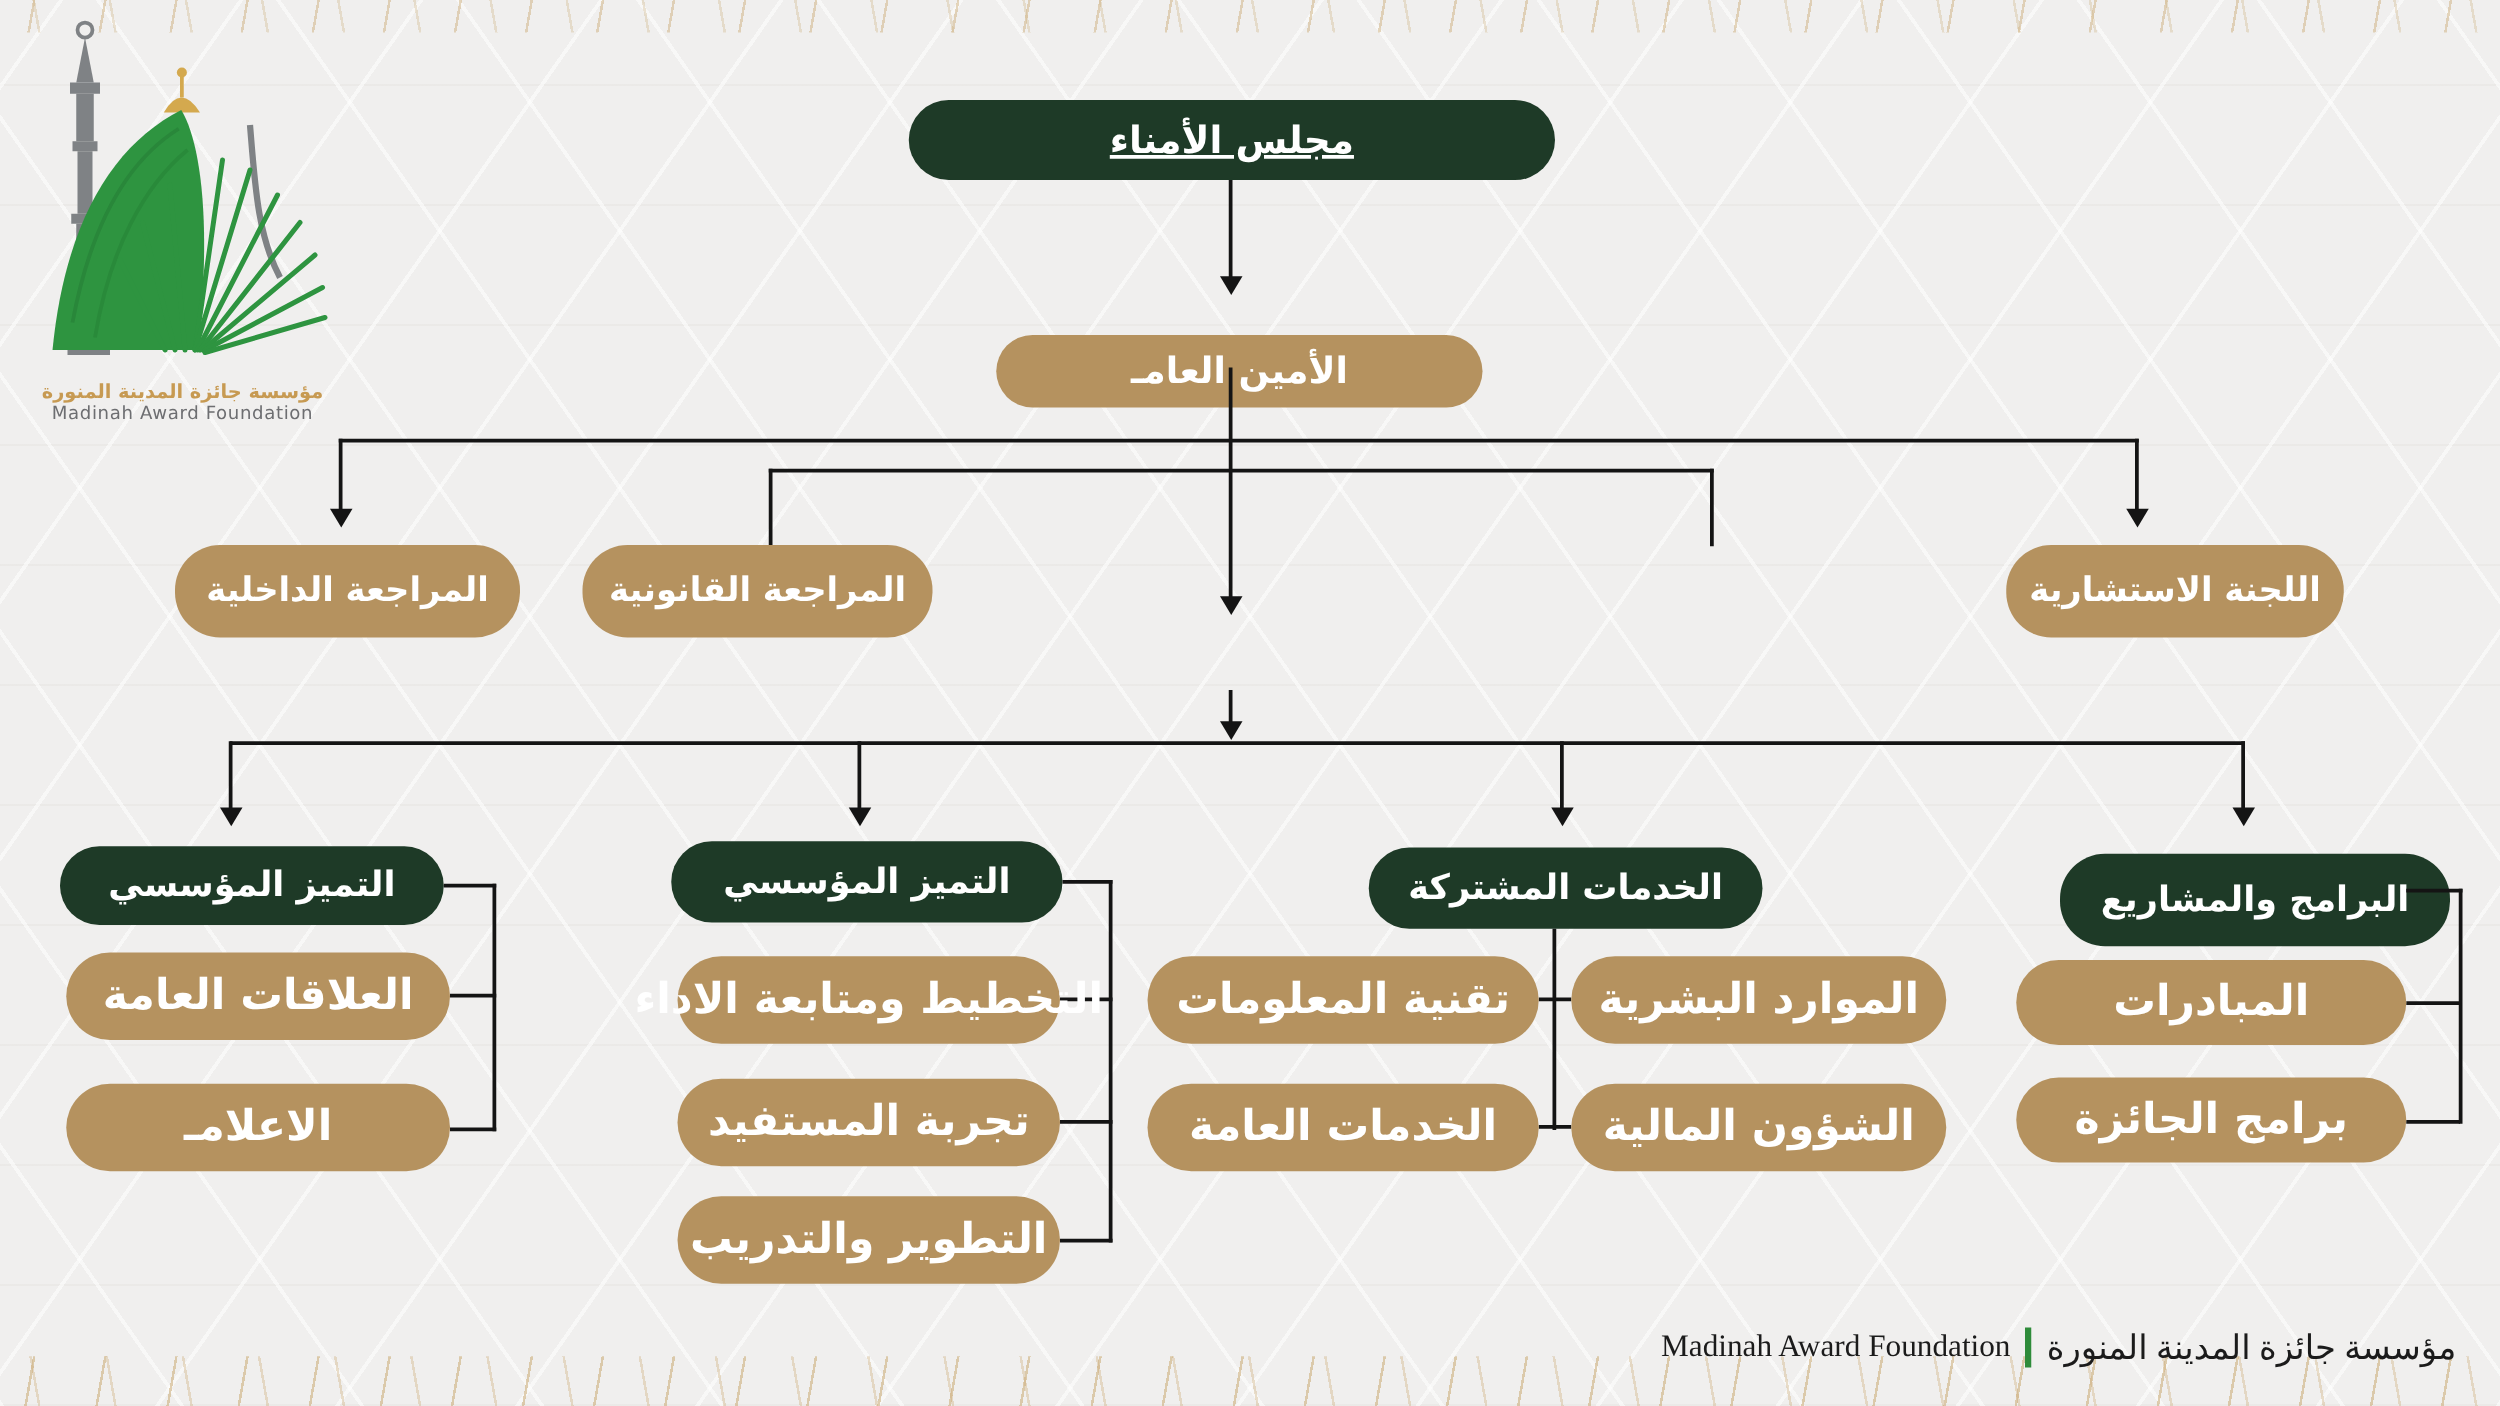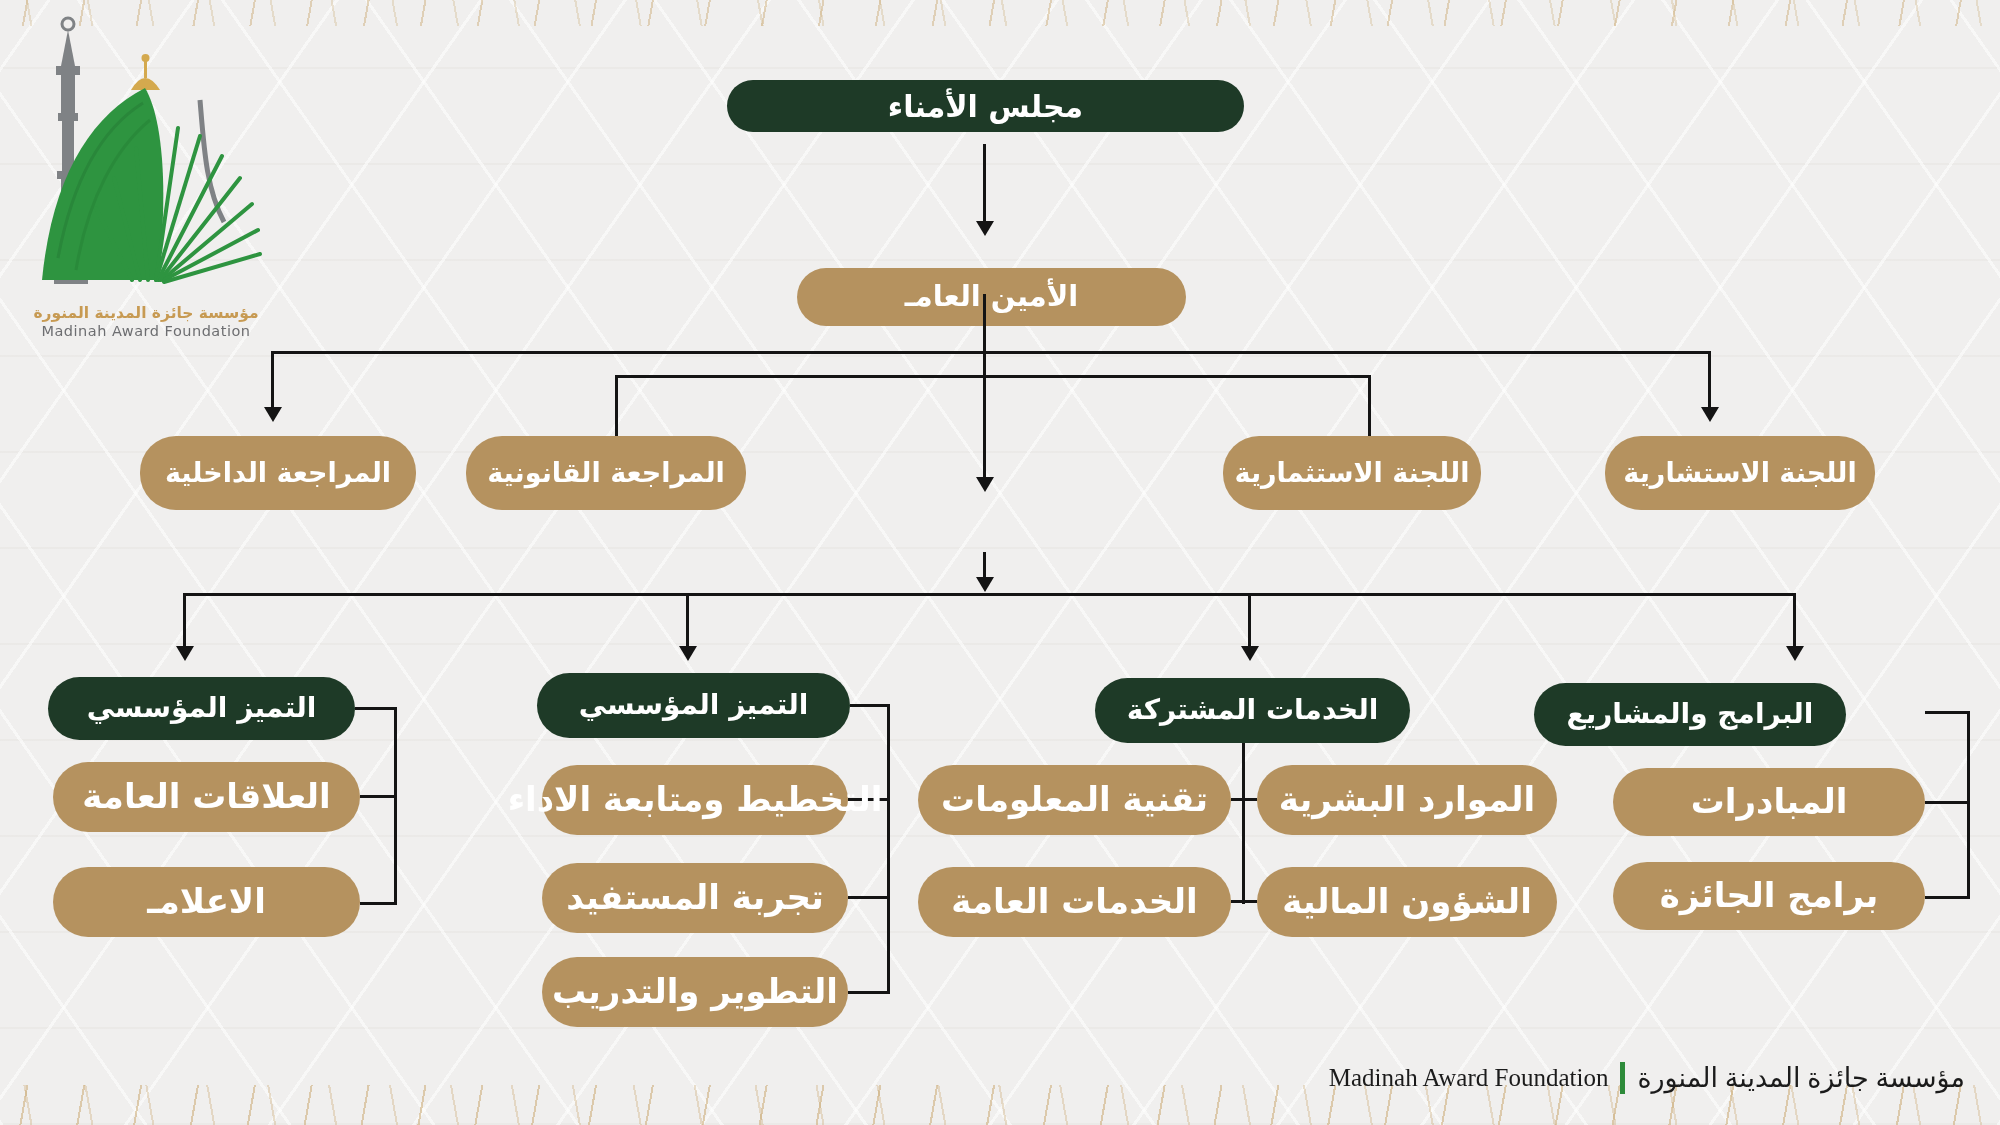--- a/index.html
+++ b/index.html
@@ -86,21 +86,21 @@
         <path d="M 136 274 L 232 246"></path>
         <path d="M 120 272 L 108 140"></path>
         <path d="M 112 272 L 86 170"></path>
         <path d="M 104 272 L 68 200"></path>
       </g>
     </svg>
     <div class="ar">مؤسسة جائزة المدينة المنورة</div>
     <div class="en">Madinah Award Foundation</div>
   </div>
 
-  <div class="node green fs30" style="left:727px;top:80px;width:517px;height:52px;">مجلس الأمناء</div>
+  <div class="node green fs30" style="left:727px;top:80px;width:517px;height:64px;text-decoration:underline;">مجلس الأمناء</div>
 
   <div class="vline" style="left:983px;top:144px;height:78px;"></div>
   <div class="arrow" style="left:976px;top:221px;"></div>
 
   <div class="node tan fs29" style="left:797px;top:236px;width:389px;height:58px;margin-top:32px;">الأمين العامـ</div>
 
   <div class="vline" style="left:983px;top:294px;height:184px;"></div>
   <div class="arrow" style="left:976px;top:477px;"></div>
 
   <div class="hline" style="left:271px;top:351px;width:1440px;"></div>
@@ -108,21 +108,20 @@
   <div class="arrow" style="left:264px;top:407px;"></div>
   <div class="vline" style="left:1708px;top:351px;height:57px;"></div>
   <div class="arrow" style="left:1701px;top:407px;"></div>
 
   <div class="hline" style="left:615px;top:375px;width:756px;"></div>
   <div class="vline" style="left:615px;top:375px;height:62px;"></div>
   <div class="vline" style="left:1368px;top:375px;height:62px;"></div>
 
   <div class="node tan fs27" style="left:140px;top:436px;width:276px;height:74px;">المراجعة الداخلية</div>
   <div class="node tan fs27" style="left:466px;top:436px;width:280px;height:74px;">المراجعة القانونية</div>
-  <div class="node tan fs27" style="left:1223px;top:436px;width:258px;height:74px;">اللجنة الاستثمارية</div>
   <div class="node tan fs27" style="left:1605px;top:436px;width:270px;height:74px;">اللجنة الاستشارية</div>
 
 
   <div class="vline" style="left:983px;top:552px;height:26px;"></div>
   <div class="arrow" style="left:976px;top:577px;"></div>
 
   <div class="hline" style="left:184px;top:593px;width:1612px;"></div>
   <div class="vline" style="left:183px;top:593px;height:54px;"></div>
   <div class="arrow" style="left:176px;top:646px;"></div>
   <div class="vline" style="left:686px;top:593px;height:54px;"></div>
@@ -152,21 +151,21 @@
 
   <div class="node green fs28" style="left:1095px;top:678px;width:315px;height:65px;text-align:center;">الخدمات المشتركة</div>
   <div class="vline" style="left:1242px;top:743px;height:161px;"></div>
   <div class="hline" style="left:1231px;top:798px;width:26px;"></div>
   <div class="hline" style="left:1231px;top:900px;width:26px;"></div>
   <div class="node tan fs26" style="left:1257px;top:867px;width:300px;height:70px;">الشؤون المالية</div>
   <div class="node tan fs26" style="left:1257px;top:765px;width:300px;height:70px;">الموارد البشرية</div>
   <div class="node tan fs26" style="left:918px;top:765px;width:313px;height:70px;">تقنية المعلومات</div>
   <div class="node tan fs26" style="left:918px;top:867px;width:313px;height:70px;">الخدمات العامة</div>
 
-  <div class="node green fs28" style="left:1534px;top:683px;width:312px;height:63px;">البرامج والمشاريع</div>
+  <div class="node green fs28" style="left:1648px;top:683px;width:312px;height:74px;">البرامج والمشاريع</div>
   <div class="hline" style="left:1925px;top:711px;width:45px;"></div>
   <div class="vline" style="left:1967px;top:711px;height:188px;"></div>
   <div class="hline" style="left:1925px;top:801px;width:43px;"></div>
   <div class="hline" style="left:1925px;top:896px;width:43px;"></div>
   <div class="node tan fs26" style="left:1613px;top:768px;width:312px;height:68px;">المبادرات</div>
   <div class="node tan fs26" style="left:1613px;top:862px;width:312px;height:68px;">برامج الجائزة</div>
 
   <div class="footer">
     <span class="en">Madinah Award Foundation</span>
     <span class="bar"></span>

